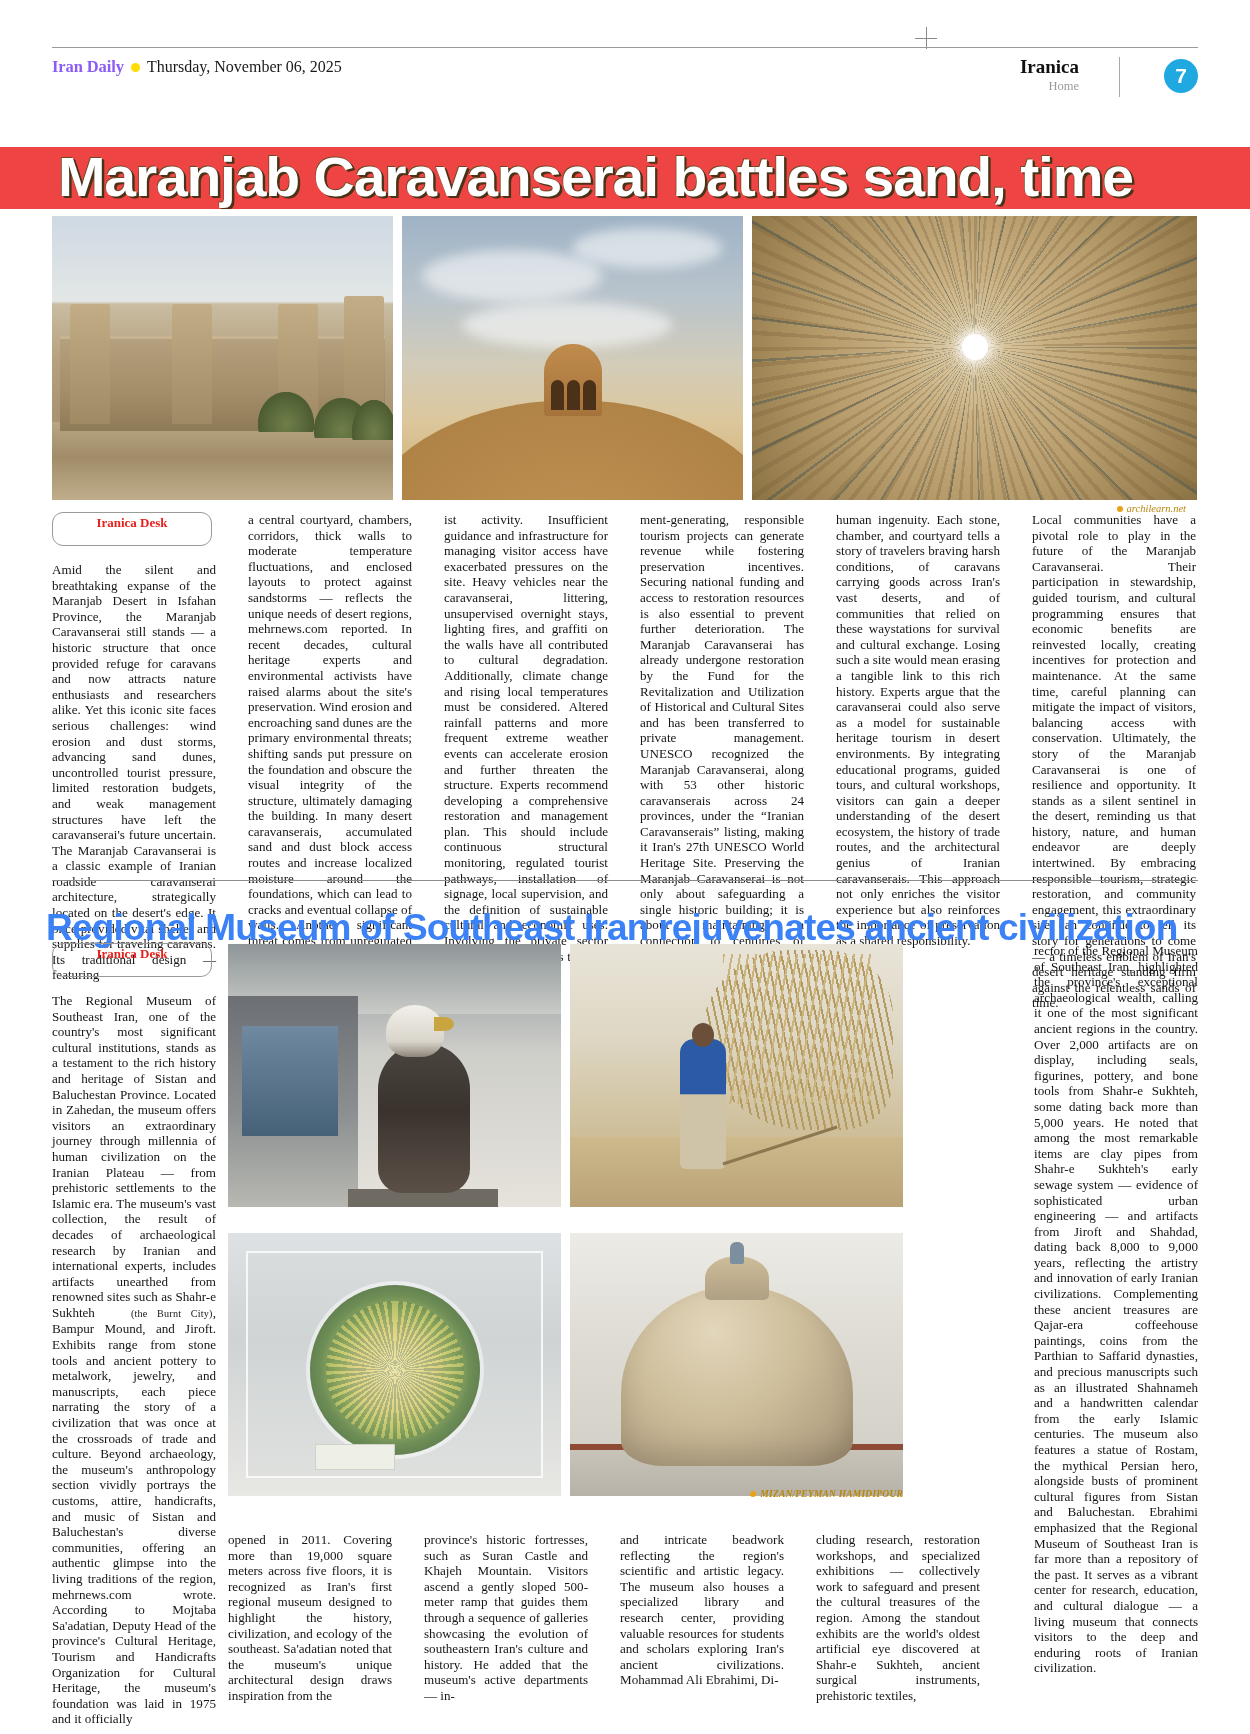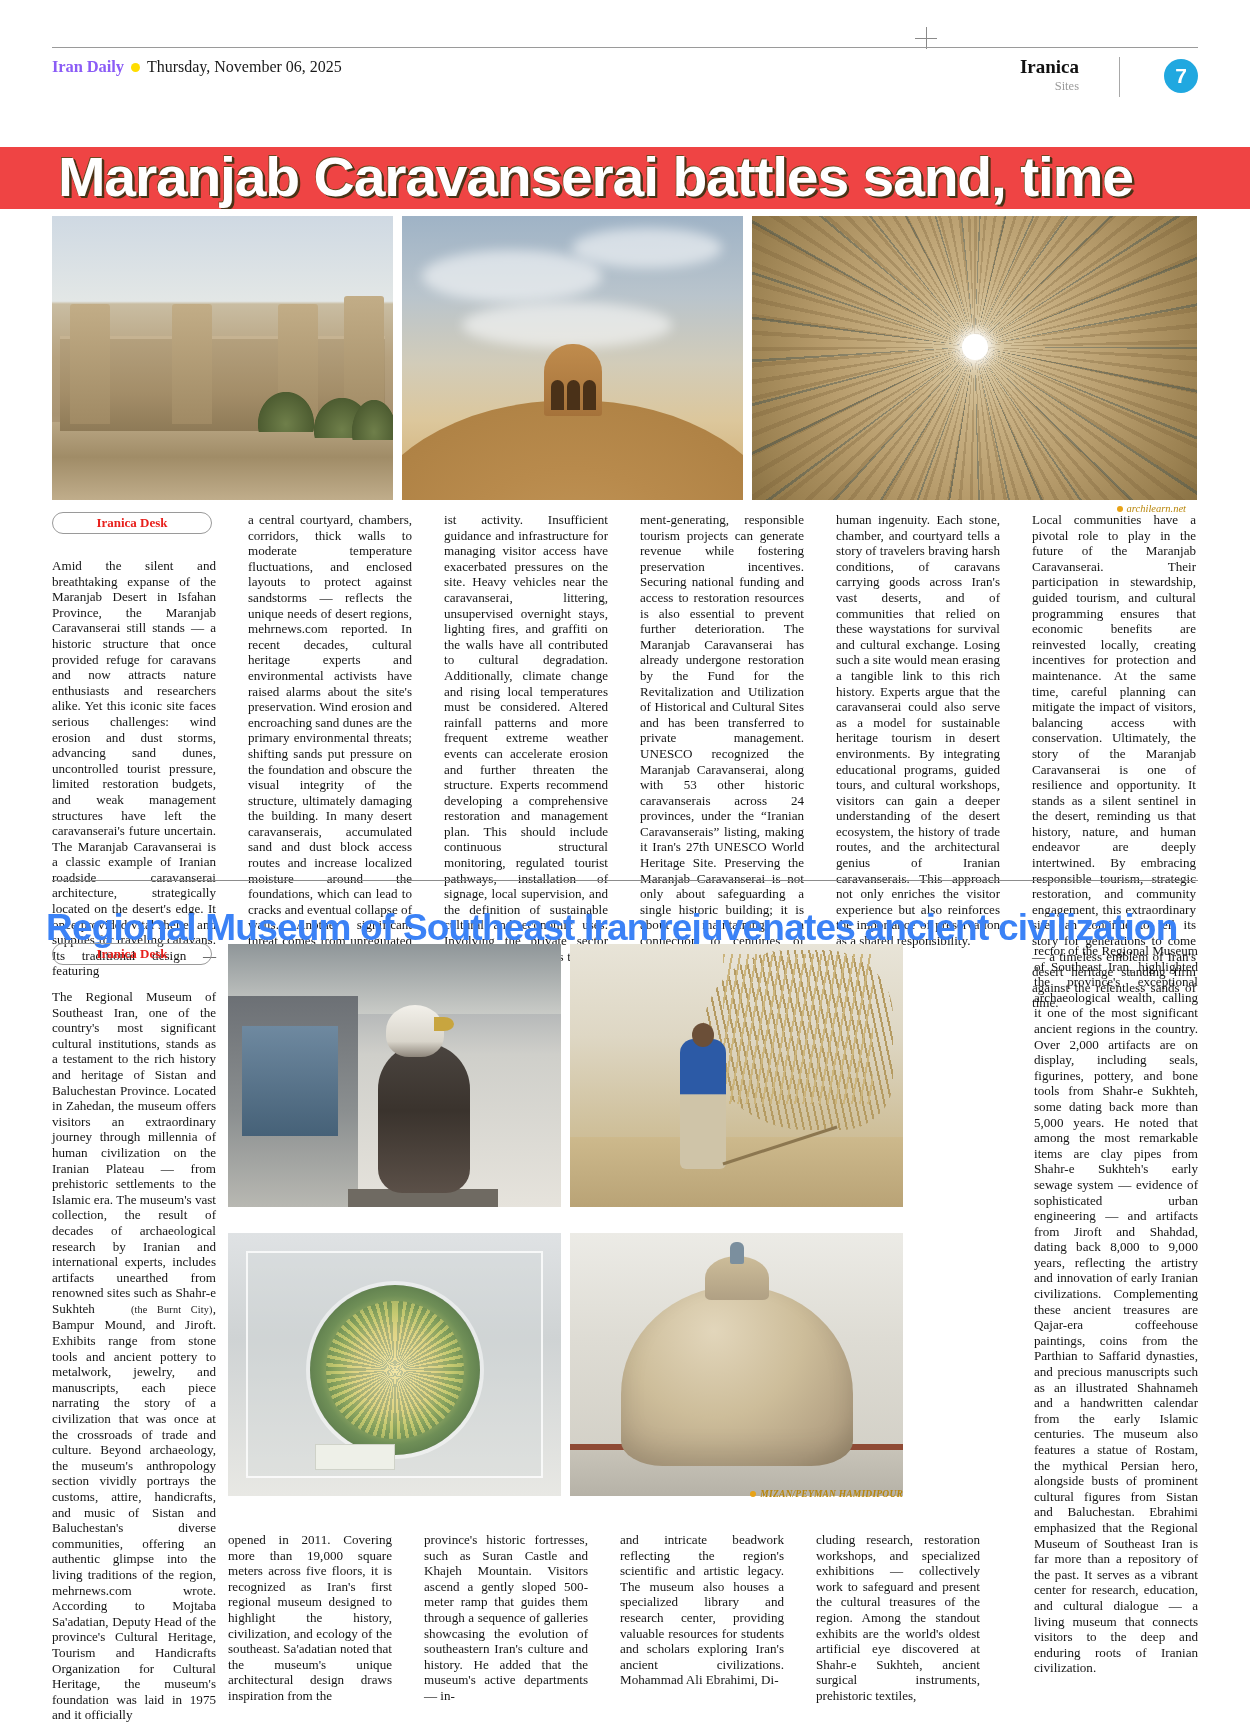--- a/index.html
+++ b/index.html
@@ -183,26 +183,26 @@
     font-style: italic; font-size: 10.5px; color: #b8860b;
     display: flex; align-items: center; gap: 4px;
   }
   .credit-dot {
     width: 6px; height: 6px; border-radius: 50%; background: #e8a317;
     display: inline-block;
   }
 
   
   .desk-badge {
-    display: block; width: 160px; height: 22px;
+    display: block; width: 160px; height: 34px;
     border: 1px solid #9a9a9a; border-radius: 11px;
     text-align: center; line-height: 20px;
     font-weight: bold; font-size: 13px; color: #e8201c;
     font-family: "Liberation Serif", serif;
-    margin-bottom: 24px;
+    margin-bottom: 16px;
   }
 
   
   .a1-body {
     position: absolute; left: 52px; top: 512px;
     width: 1146px; height: 352px;
     display: flex; gap: 0;
   }
   .col { width: 164px; margin-right: 32px; }
   .col:last-child { margin-right: 0; }
@@ -414,21 +414,21 @@
 <div class="masthead">
   <div class="mast-inner">
     <div class="mast-left">
       <span class="paper-name">Iran Daily</span>
       <span class="bullet-dot"></span>
       <span class="mast-date">Thursday, November 06, 2025</span>
     </div>
     <div class="mast-right">
       <div class="section-block">
         <div class="section-name">Iranica</div>
-        <div class="section-sub">Sites</div>
+        <div class="section-sub">Home</div>
       </div>
       <div class="page-badge">7</div>
     </div>
   </div>
 </div>
 
 <div class="banner">
   <div class="banner-title">Maranjab Caravanserai battles sand, time</div>
 </div>
 

